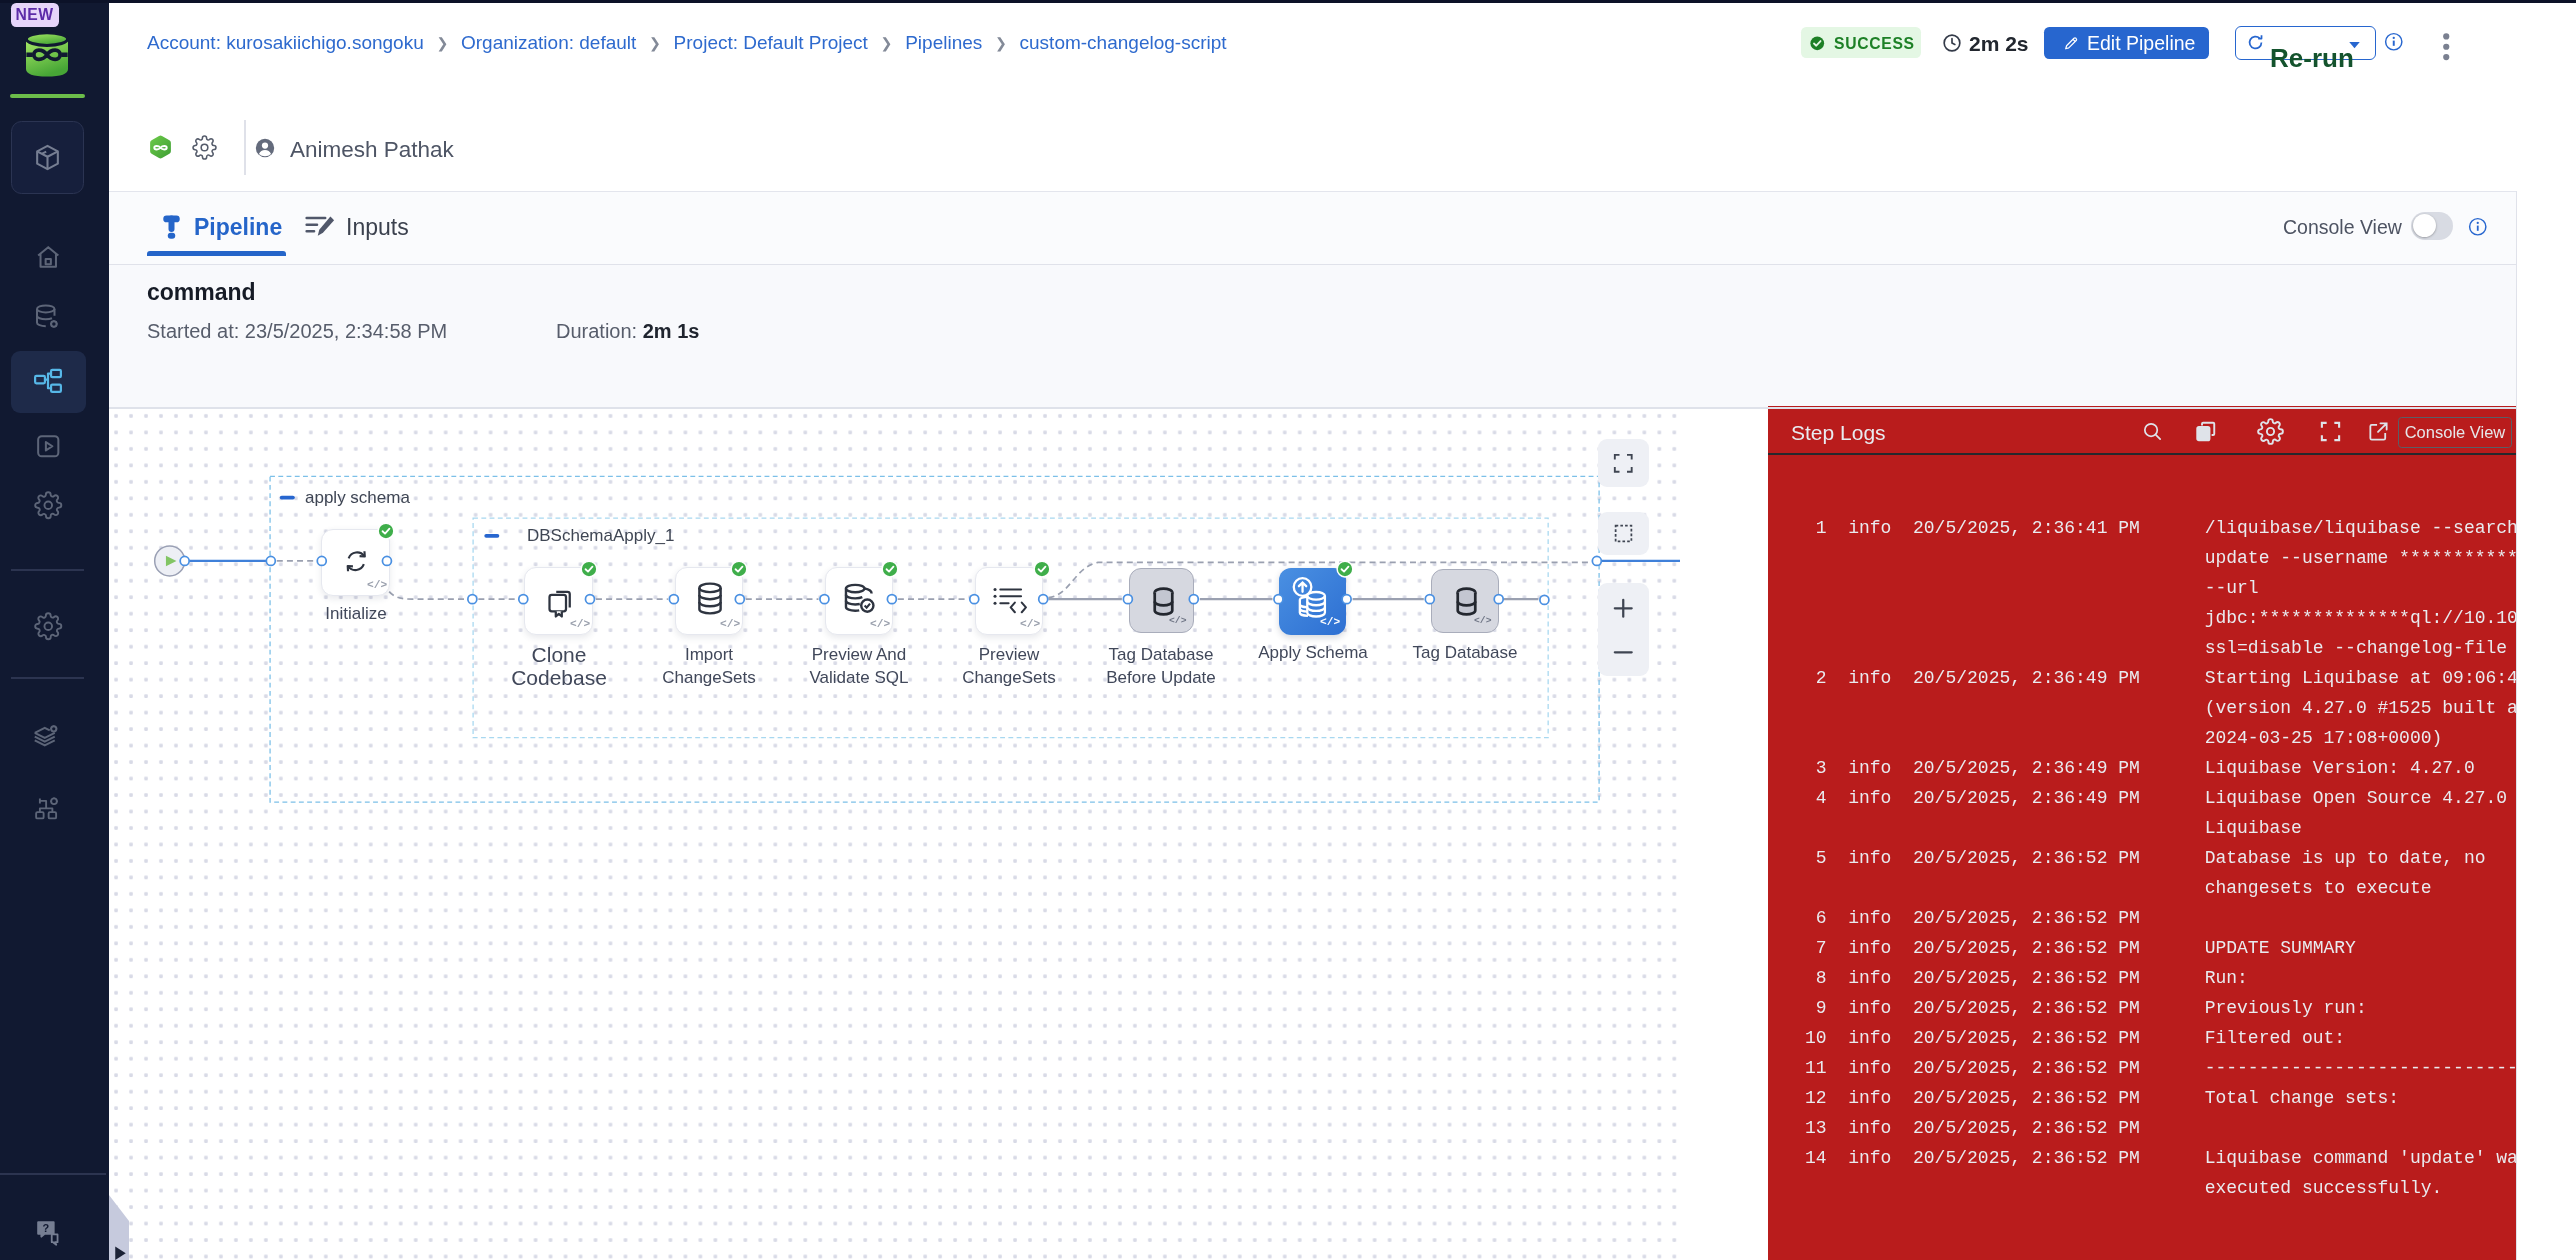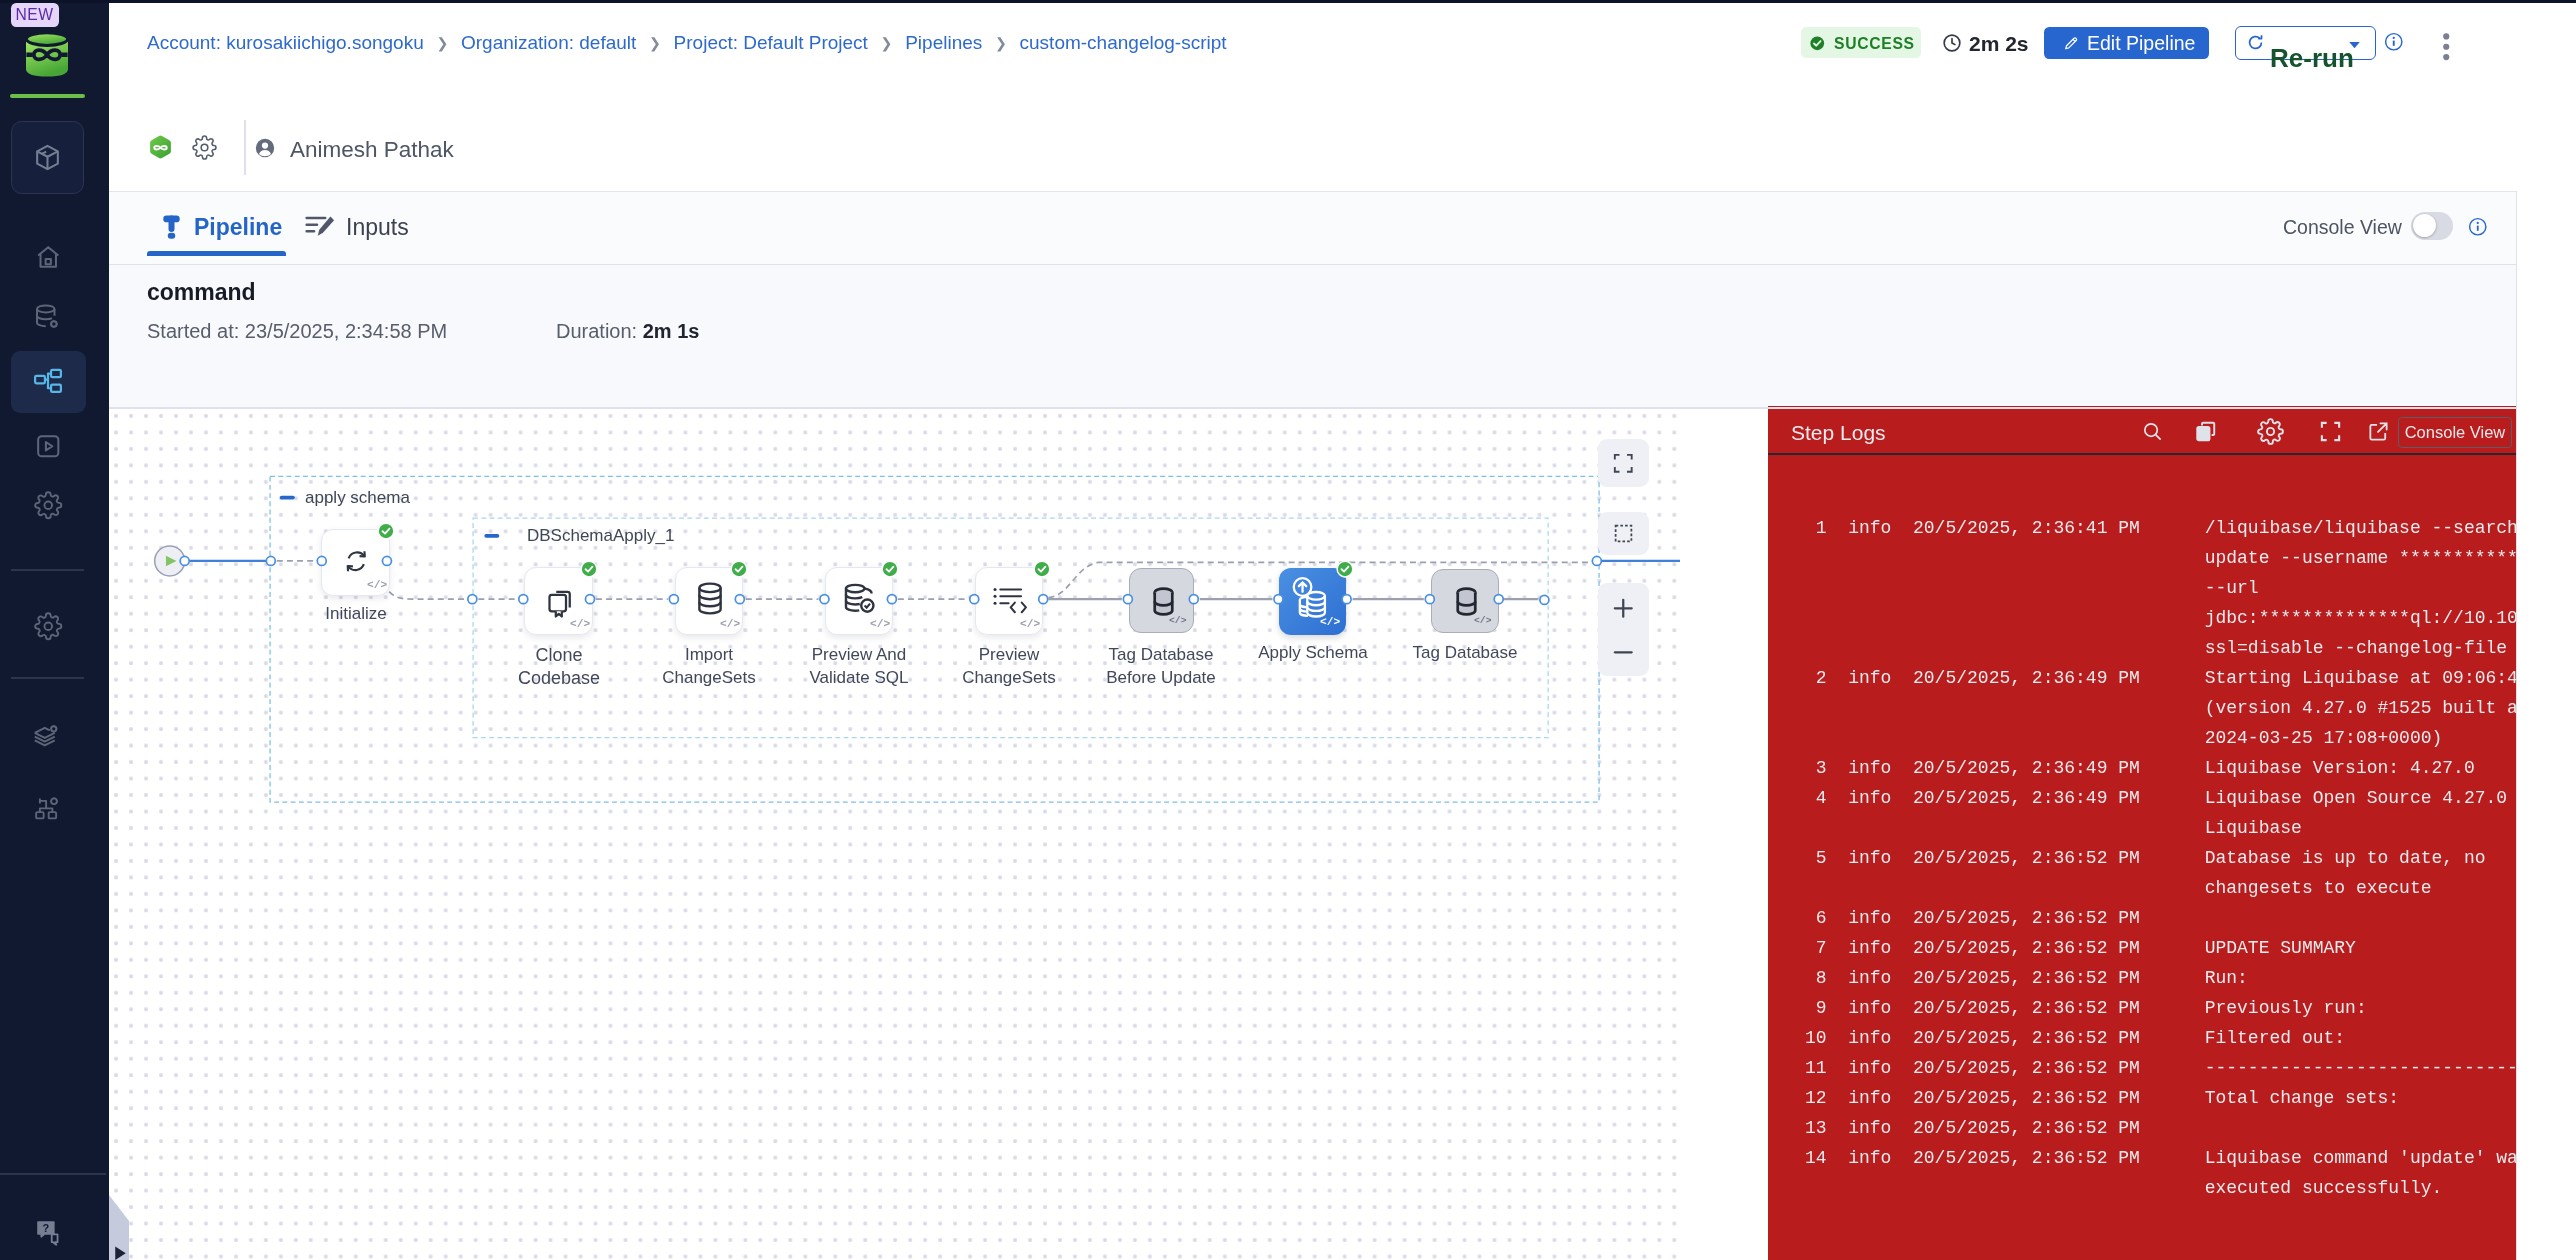--- a/index.html
+++ b/index.html
@@ -23,21 +23,21 @@
           <stop offset="0" stop-color="#a9ea66"></stop>
             <stop offset="1" stop-color="#47a636"></stop>
         </linearGradient>
       </defs>
       <path d="M4 12 H60 V52 Q60 62 32 62 Q4 62 4 52 Z" fill="url(#lgrn)"></path>
       <ellipse cx="32" cy="12" rx="27.5" ry="8.5" fill="url(#lgrn)" stroke="#111931" stroke-width="4"></ellipse>
       <path d="M4.5 33 H13 M51 33 H59.5" stroke="#111931" stroke-width="6"></path>
       <path d="M32 33 C26 24.5 14.5 25 14.5 33 C14.5 41 26 41.5 32 33 C38 24.5 49.5 25 49.5 33 C49.5 41 38 41.5 32 33" fill="none" stroke="#111931" stroke-width="5" stroke-linecap="round"></path>
     </svg>
 
-    <div class="abs" style="left:10.5px;top:0px;width:48px;height:24px;background:#e6d5fa;border-radius:5.2px;color:#5c2ba8;font-size:15.7px;font-weight:400;text-align:center;line-height:24px;letter-spacing:0.4px">NEW</div>
+    <div class="abs" style="left:10.5px;top:0px;width:48px;height:24px;background:#e6d5fa;border-radius:5.2px;color:#5c2ba8;font-size:15.7px;font-weight:700;text-align:center;line-height:24px;letter-spacing:0.4px">NEW</div>
 
     <div class="abs" style="left:9.7px;top:91px;width:75px;height:3.7px;background:#6cbd4a;border-radius:2.2px"></div>
 
     <div class="abs" style="left:11.2px;top:118px;width:73px;height:73px;background:#161f3c;border:1.5px solid #2b3452;border-radius:10.5px"></div>
     <svg class="abs" style="left:32px;top:139px" width="31" height="31" viewBox="0 0 24 24" fill="none" stroke="#767e92" stroke-width="1.6" stroke-linejoin="round">
       <path d="M12 3 L20 7.2 V16.8 L12 21 L4 16.8 V7.2 Z"></path>
       <path d="M4 7.2 L12 11.4 L20 7.2 M12 11.4 V21"></path>
       <path d="M7.5 9.2 L11 7.4"></path>
     </svg>
 
@@ -344,21 +344,21 @@
     <svg class="abs" style="left:924px;top:152px" width="18" height="18" viewBox="0 0 24 24">
         <circle cx="12" cy="12" r="10.5" fill="#3fae4a" stroke="#ffffff" stroke-width="2"></circle>
         <path d="M7.4 12.3 L10.7 15.4 L16.6 8.9" fill="none" stroke="#fff" stroke-width="2.4" stroke-linecap="round" stroke-linejoin="round"></path>
       </svg>
     <svg class="abs" style="left:1227px;top:152px" width="18" height="18" viewBox="0 0 24 24">
         <circle cx="12" cy="12" r="10.5" fill="#3fae4a" stroke="#ffffff" stroke-width="2"></circle>
         <path d="M7.4 12.3 L10.7 15.4 L16.6 8.9" fill="none" stroke="#fff" stroke-width="2.4" stroke-linecap="round" stroke-linejoin="round"></path>
       </svg>
 
     <div class="abs" style="left:172px;top:196px;width:150px;text-align:center;font-size:17px;color:#41485a">Initialize</div>
-    <div class="abs" style="left:360px;top:236px;width:180px;text-align:center;font-size:18px;line-height:22.5px;color:#41485a">Clone<br>Codebase</div>
+    <div class="abs" style="left:360px;top:236px;width:180px;text-align:center;font-size:21px;line-height:22.5px;color:#41485a">Clone<br>Codebase</div>
     <div class="abs" style="left:510px;top:236px;width:180px;text-align:center;font-size:17px;line-height:22.5px;color:#41485a">Import<br>ChangeSets</div>
     <div class="abs" style="left:660px;top:236px;width:180px;text-align:center;font-size:17px;line-height:22.5px;color:#41485a">Preview And<br>Validate SQL</div>
     <div class="abs" style="left:810px;top:236px;width:180px;text-align:center;font-size:17px;line-height:22.5px;color:#41485a">Preview<br>ChangeSets</div>
     <div class="abs" style="left:962px;top:236px;width:180px;text-align:center;font-size:17px;line-height:22.5px;color:#41485a">Tag Database<br>Before Update</div>
     <div class="abs" style="left:1129px;top:235px;width:150px;text-align:center;font-size:17px;color:#41485a">Apply Schema</div>
     <div class="abs" style="left:1281px;top:235px;width:150px;text-align:center;font-size:17px;color:#41485a">Tag Database</div>
 
     <div class="abs" style="left:1489px;top:31px;width:51px;height:48px;background:#eef0f5;border-radius:9px">
       <svg class="abs" style="left:14.2px;top:12.7px" width="22.5" height="22.5" viewBox="0 0 24 24" fill="none" stroke="#3f4552" stroke-width="2">
           <path d="M3 8 V3 H8 M16 3 H21 V8 M21 16 V21 H16 M8 21 H3 V16"></path>

